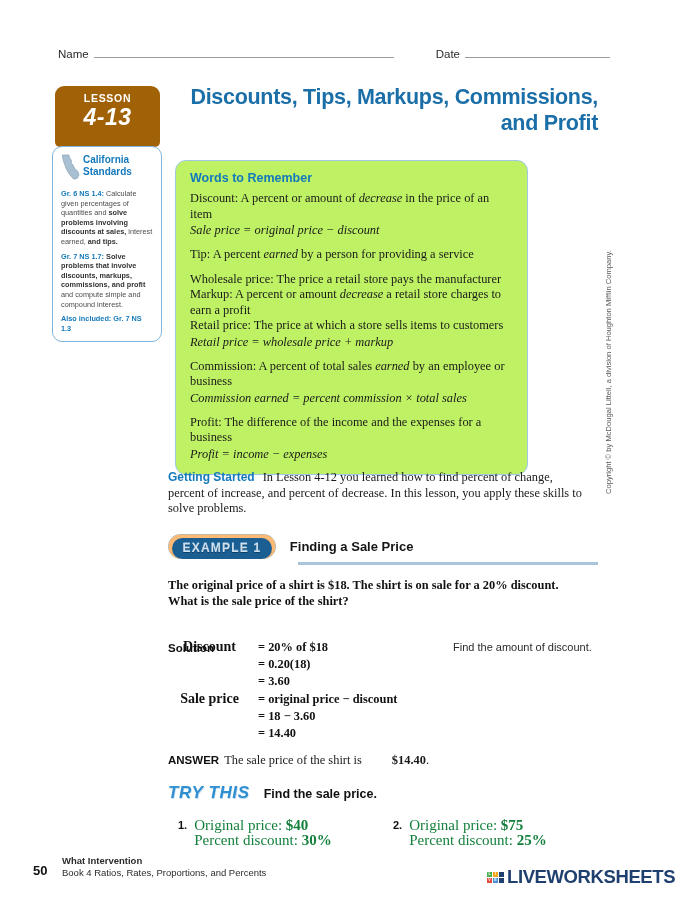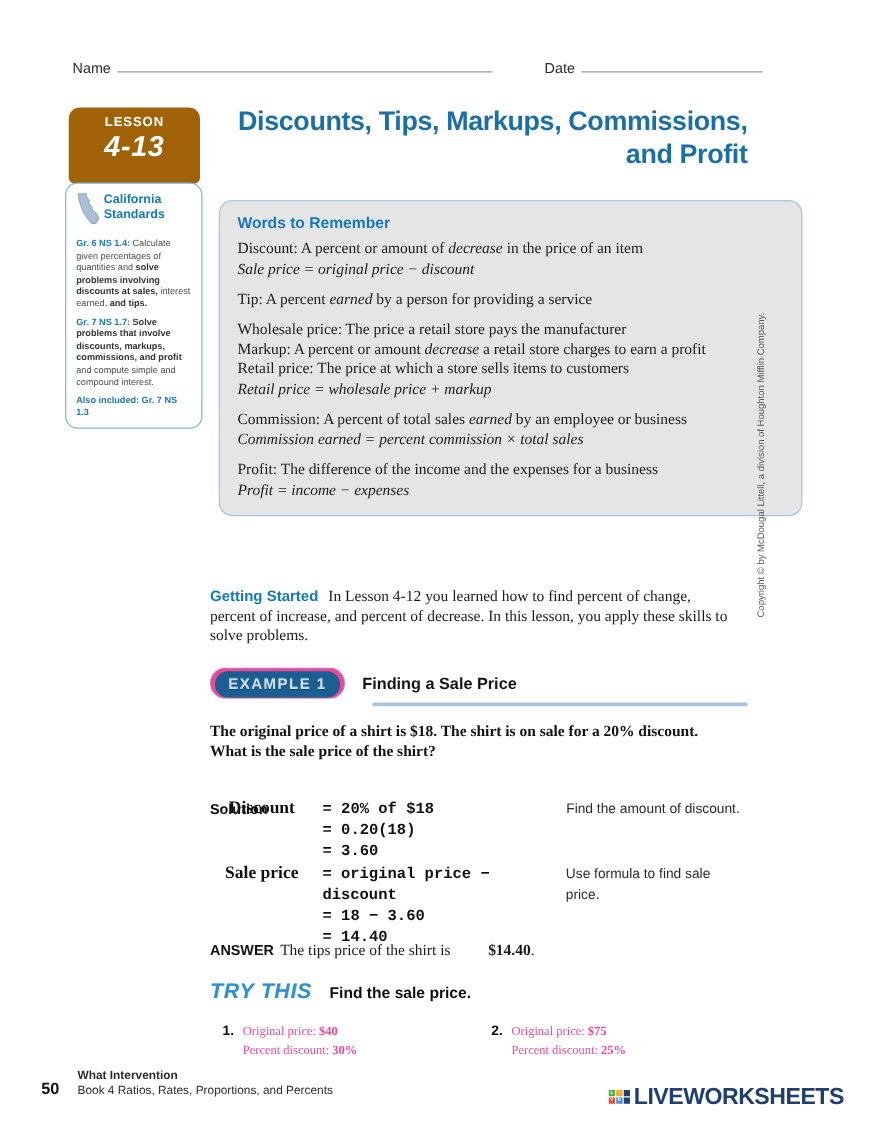--- a/index.html
+++ b/index.html
@@ -120,25 +120,25 @@
   .ca-body p { margin: 0 0 5px 0; }
   .ca-body p:last-child { margin-bottom: 0; }
   .ca-code { color: #1479bb; font-weight: bold; }
   .ca-b { font-weight: bold; color: #333; }
 
   
   .wtr {
     position: absolute;
     left: 175px;
     top: 160px;
-    width: 467px;
+    width: 353px;
     box-sizing: border-box;
     border: 1.3px solid #9ec8e6;
     border-radius: 11px;
-    background: #e5e5e5;
+    background: #bef264;
     padding: 10px 14px 12px 14px;
   }
   .wtr-title {
     font-family: "Liberation Sans", sans-serif;
     font-size: 12.5px;
     font-weight: bold;
     color: #1479bb;
     margin-bottom: 6px;
   }
   .wtr-group { margin-bottom: 9px; }
@@ -183,21 +183,21 @@
     left: 168px;
     top: 534px;
     width: 430px;
     display: flex;
     align-items: center;
   }
   .ex-pill-outer {
     border: 1.5px dotted #8bb8d8;
     border-radius: 13px;
     padding: 2.5px;
-    background: #ec4899;
+    background: #fdba74;
   }
   .ex-pill {
     background: #1b5e92;
     border-radius: 11px;
     padding: 3px 11px 4px 11px;
     font-family: "Liberation Sans", sans-serif;
     font-weight: bold;
     font-size: 12px;
     letter-spacing: 1.2px;
     color: #cfe0ee;
@@ -259,21 +259,21 @@
     text-align: center;
     font-family: "Liberation Serif", serif;
     font-weight: bold;
     font-size: 14px;
     color: #111;
     padding-right: 7px;
     box-sizing: border-box;
   }
   .step-expr {
     width: 195px;
-    font-family: Liberation Mono, monospace;
+    font-family: Liberation Serif, serif;
     font-weight: bold;
     font-size: 12.4px;
     color: #111;
   }
   .step-note {
     font-family: "Liberation Sans", sans-serif;
     font-size: 11px;
     color: #2b2b2b;
   }
 
@@ -333,23 +333,23 @@
   .pr-num {
     font-family: "Liberation Sans", sans-serif;
     font-weight: bold;
     font-size: 11px;
     margin-right: 7px;
     padding-top: 1px;
     color: #111;
   }
   .pr-text {
     font-family: "Liberation Serif", serif;
-    font-size: 10px;
+    font-size: 15px;
     line-height: 15px;
-    color: #ec4899;
+    color: #15803d;
   }
   .pr-text b { font-weight: bold; }
 
   
   .copyright {
     position: absolute;
     left: 604px;
     top: 480px;
     width: 14px;
     height: 310px;
@@ -505,36 +505,35 @@
       <div class="step-note"></div>
     </div>
     <div class="step">
       <div class="step-lbl"></div>
       <div class="step-expr">= 3.60</div>
       <div class="step-note"></div>
     </div>
     <div class="step">
       <div class="step-lbl">Sale price</div>
       <div class="step-expr">= original price − discount</div>
-      <div class="step-note">Use formula to find sale price.</div>
     </div>
     <div class="step">
       <div class="step-lbl"></div>
       <div class="step-expr">= 18 − 3.60</div>
       <div class="step-note"></div>
     </div>
     <div class="step">
       <div class="step-lbl"></div>
       <div class="step-expr">= 14.40</div>
       <div class="step-note"></div>
     </div>
   </div>
 
 <div class="answer">
-  <span class="ans-tag">ANSWER</span><span>The tips price of the shirt is </span><span class="ans-strong">$14.40</span><span>.</span>
+  <span class="ans-tag">ANSWER</span><span>The sale price of the shirt is </span><span class="ans-strong">$14.40</span><span>.</span>
 </div>
 
 <div class="trythis">
   <span class="tt-label">TRY THIS</span>
   <span class="tt-instr">Find the sale price.</span>
 </div>
 
 <div class="practice" id="practice">
     <div class="pr-item one">
       <span class="pr-num">1.</span>

